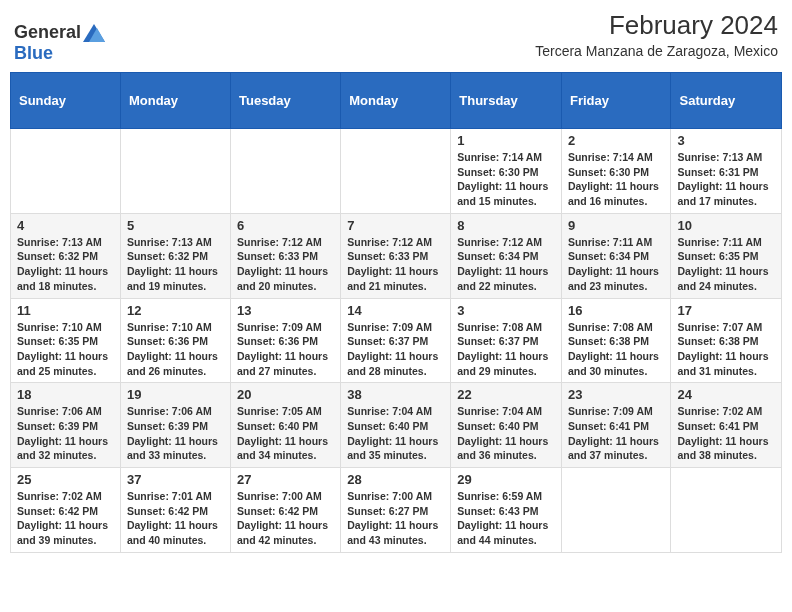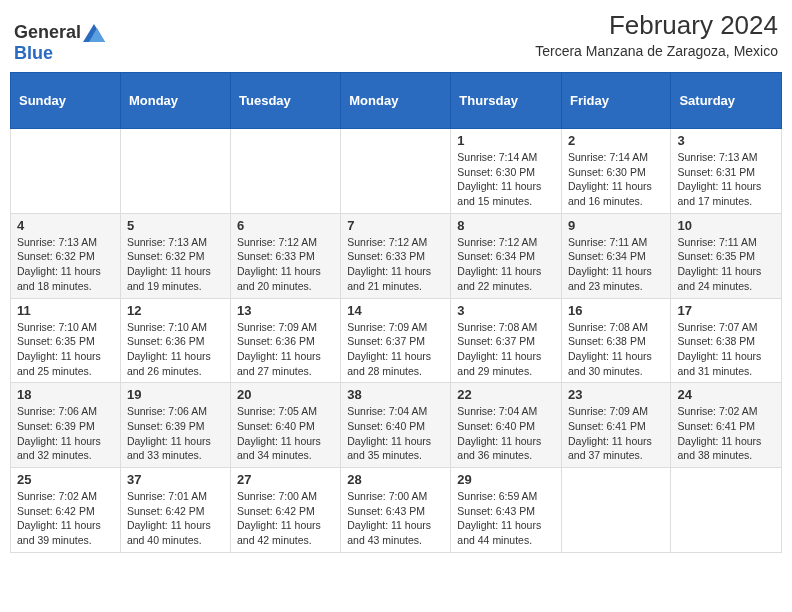--- a/index.html
+++ b/index.html
@@ -84,20 +84,21 @@
       font-size: 13px;
       font-weight: bold;
       color: #333;
       display: block;
       margin-bottom: 2px;
     }
     .day-info {
       font-size: 10.5px;
       color: #333;
       line-height: 1.4;
+      font-weight: bold;
     }
     .empty-cell {
       background: #fff !important;
     }
   </style>
 </head>
 <body>
 
 <div class="header-section">
   <div class="logo-area">
@@ -300,21 +301,21 @@
         </td>
         <td>
           <span class="day-number">27</span>
           <div class="day-info">Sunrise: 7:00 AM
 Sunset: 6:42 PM
 Daylight: 11 hours and 42 minutes.</div>
         </td>
         <td>
           <span class="day-number">28</span>
           <div class="day-info">Sunrise: 7:00 AM
-Sunset: 6:43 PM
+Sunset: 6:27 PM
 Daylight: 11 hours and 43 minutes.</div>
         </td>
         <td>
           <span class="day-number">29</span>
           <div class="day-info">Sunrise: 6:59 AM
 Sunset: 6:43 PM
 Daylight: 11 hours and 44 minutes.</div>
         </td>
         <td class="empty-cell"></td>
         <td class="empty-cell"></td>

